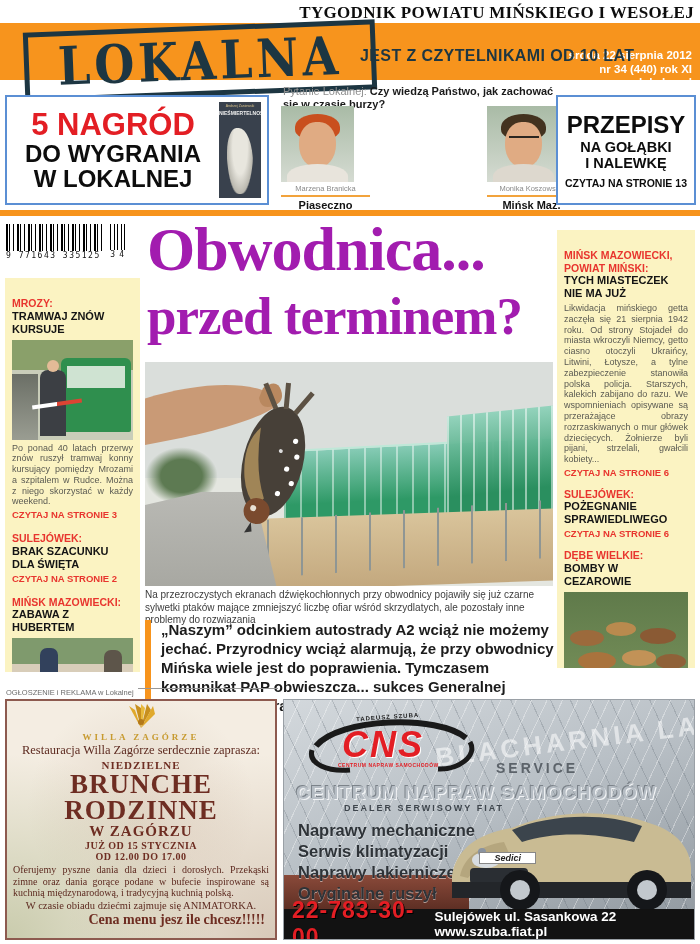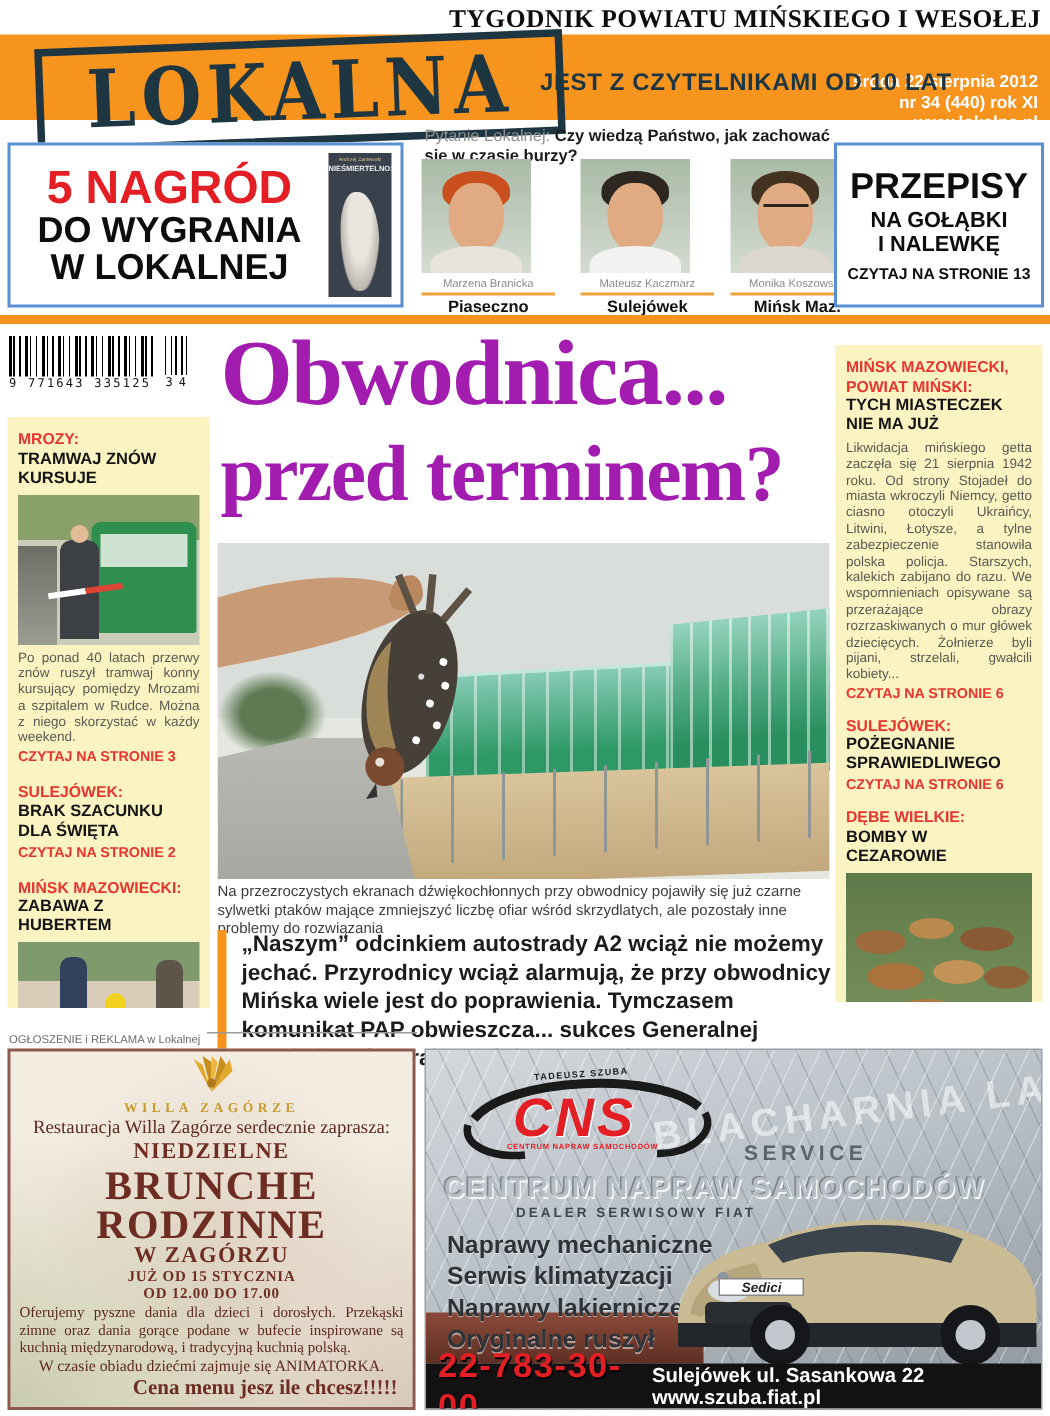--- a/index.html
+++ b/index.html
@@ -43,21 +43,21 @@
   .promo-right .r2{font-weight:bold;font-size:14.5px;color:#0d0d0d;}
   .promo-right .rc{font-weight:bold;font-size:10.5px;color:#0d0d0d;margin-top:5px;}
   .orange-divider{position:absolute;top:210px;left:0;width:700px;height:6px;background:#f7941d;}
   
   .barcode{position:absolute;top:224px;left:6px;width:128px;height:42px;}
   .barcode .bars{height:32px;background:repeating-linear-gradient(90deg,#000 0 2px,#fff 2px 3px,#000 3px 4px,#fff 4px 7px,#000 7px 8px,#fff 8px 11px);width:96px;}
   .barcode .addon{position:absolute;right:6px;top:0;width:18px;height:26px;background:repeating-linear-gradient(90deg,#000 0 1px,#fff 1px 4px,#000 4px 5px,#fff 5px 7px);}
   .barcode .digits{font-family:"DejaVu Sans Mono",monospace;font-size:8px;letter-spacing:1.5px;background:#fff;margin-top:-5px;width:100px;}
   .barcode .adg{position:absolute;right:6px;top:26px;font-family:"DejaVu Sans Mono",monospace;font-size:8px;letter-spacing:4px;}
   
-  .ycol{position:absolute;background:#fbf3c2;padding:9px 7px;box-sizing:border-box;overflow:hidden;}
+  .ycol{position:absolute;background:#fbf3c2;padding:19px 7px;box-sizing:border-box;overflow:hidden;}
   .col-left{top:278px;left:5px;width:135px;height:394px;}
   .col-right{top:230px;left:557px;width:138px;height:438px;}
   .tag{color:#e8352e;font-weight:bold;font-size:10.5px;line-height:12.5px;}
   .ttl{color:#141414;font-weight:bold;font-size:11px;line-height:13px;}
   .nbody{font-size:9px;line-height:10.8px;color:#5a5a52;margin-top:3px;text-align:justify;}
   .cta{color:#e8352e;font-weight:bold;font-size:9.5px;margin-top:2px;}
   .nit{margin-bottom:12px;}
   .sphoto{width:100%;margin:4px 0 2px;position:relative;overflow:hidden;}
   .ph-tram{height:100px;background:linear-gradient(#8aa06a 0 30%,#c9cdb9 30% 100%);}
   .ph-tram .tram{position:absolute;right:2px;top:18px;width:70px;height:74px;background:#2f8f4e;border-radius:6px 6px 2px 2px;}
@@ -103,21 +103,21 @@
   .ad-willa{position:absolute;left:5px;top:699px;width:272px;height:241px;border:2px solid #8d5a4f;box-sizing:border-box;
     background:
       radial-gradient(ellipse at 0% 100%,rgba(122,141,74,.35),transparent 55%),
       radial-gradient(ellipse at 100% 100%,rgba(150,120,90,.3),transparent 55%),
       radial-gradient(ellipse at 50% 45%,rgba(170,140,110,.22),transparent 60%),
       #f4ede2;
     text-align:center;font-family:"Liberation Serif",serif;color:#6e2d22;overflow:hidden;padding:3px 6px;}
   .willa-logo{width:40px;height:24px;margin:0 auto;}
   .willa-name{font-size:9px;letter-spacing:3px;color:#c79a2e;font-weight:bold;}
   .w-intro{font-size:12.5px;margin-top:1px;color:#5d2a20;}
-  .w-l1{font-size:15px;font-weight:bold;letter-spacing:1px;margin-top:1px;}
+  .w-l1{font-size:11px;font-weight:bold;letter-spacing:1px;margin-top:1px;}
   .w-l2{font-size:27px;font-weight:bold;letter-spacing:1px;line-height:26px;}
   .w-l3{font-size:15px;font-weight:bold;letter-spacing:1px;}
   .w-l4,.w-l5{font-size:10px;font-weight:bold;letter-spacing:.5px;}
   .w-body{font-size:10px;line-height:11.5px;text-align:justify;margin-top:2px;color:#5d2a20;}
   .w-anim{font-size:10.5px;text-align:center;margin-top:1px;color:#5d2a20;}
   .w-price{font-size:14px;font-weight:bold;margin-top:1px;text-align:right;padding-right:4px;}
   .ad-cns{position:absolute;left:283px;top:699px;width:412px;height:241px;border:1px solid #9aa0a6;box-sizing:border-box;overflow:hidden;
     background:linear-gradient(160deg,#d3d8dc 0%,#b9c0c6 45%,#8e969d 100%);}
   .truss{position:absolute;inset:0;background:
     repeating-linear-gradient(115deg,rgba(255,255,255,.35) 0 1px,transparent 1px 14px),
@@ -184,29 +184,20 @@
 
   <div class="portrait" style="left:281px">
     <div class="ph">
       <div class="hair" style="background:#c94f1e"></div>
       <div class="head"></div>
       <div class="shou" style="background:#e8e4dc"></div>
     </div>
     <div class="nm">Marzena Branicka</div>
     <div class="ct">Piaseczno</div>
   </div>
-  <div class="portrait" style="left:387px">
-    <div class="ph">
-      <div class="hair" style="background:#2e2620"></div>
-      <div class="head"></div>
-      <div class="shou" style="background:#f2f2f0"></div>
-    </div>
-    <div class="nm">Mateusz Kaczmarz</div>
-    <div class="ct">Sulejówek</div>
-  </div>
   <div class="portrait" style="left:487px">
     <div class="ph">
       <div class="hair" style="background:#43321f"></div>
       <div class="head"></div>
       <div class="glasses"></div>
       <div class="shou" style="background:#ddd8ce"></div>
     </div>
     <div class="nm">Monika Koszowska</div>
     <div class="ct">Mińsk Maz.</div>
   </div>

